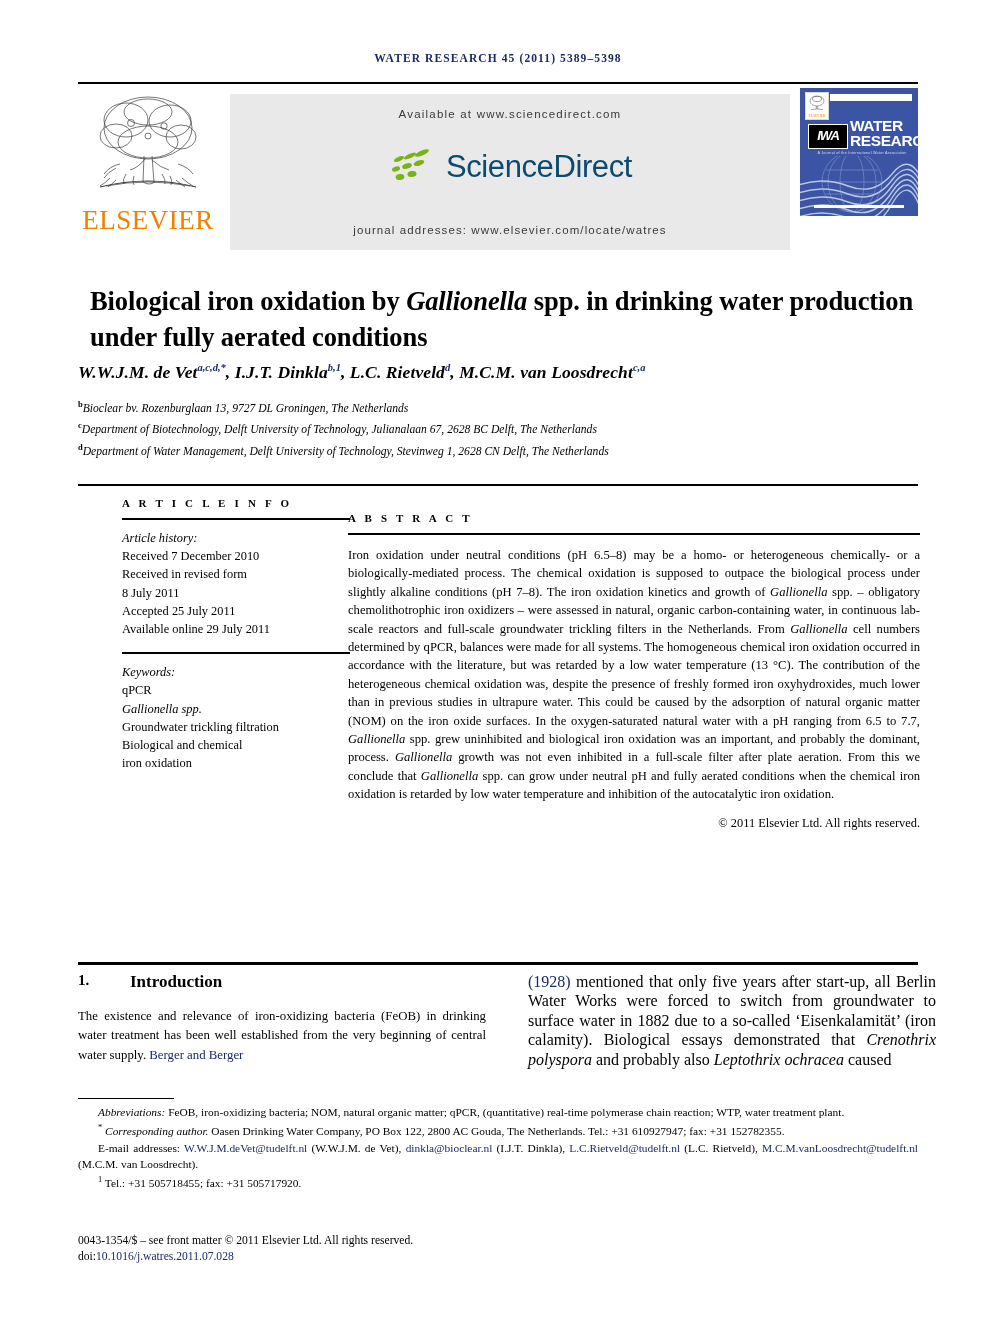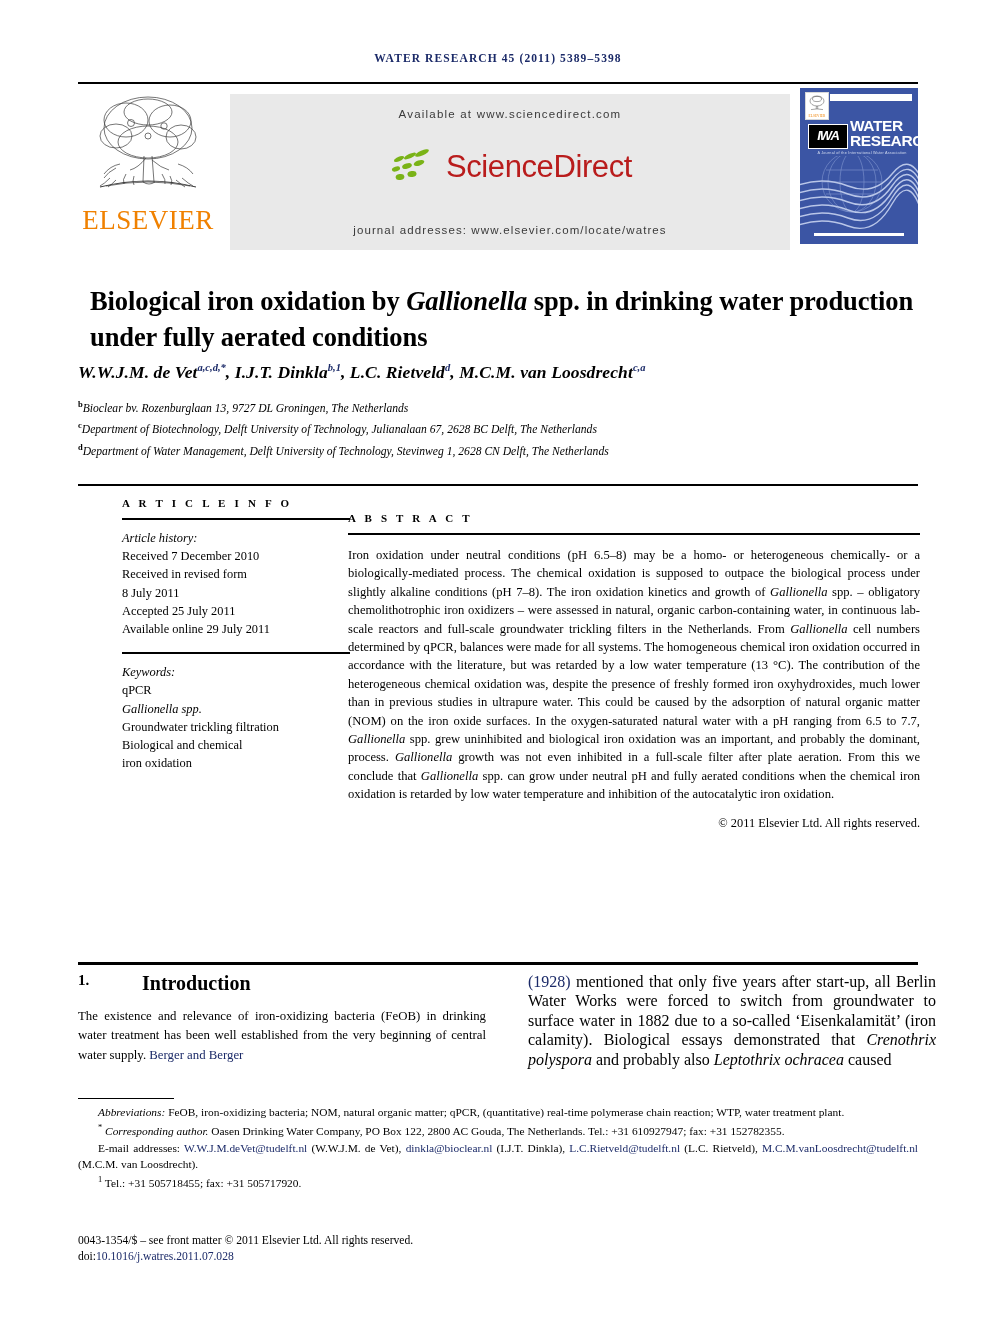--- a/index.html
+++ b/index.html
@@ -93,41 +93,41 @@
     left: 0; top: 48px;
     width: 560px;
     height: 50px;
     display: flex;
     align-items: center;
     justify-content: center;
   }
   .sd-word {
     font-family: "Liberation Sans", sans-serif;
     font-size: 31px;
-    color: #b91c1c;
+    color: #0c4a6e;
     letter-spacing: -0.4px;
     margin-left: 6px;
   }
   .sd-home {
     position: absolute;
     left: 0; bottom: 14px;
     width: 560px;
     text-align: center;
     font-family: "Liberation Sans", sans-serif;
     font-size: 11.5px;
     letter-spacing: 1.1px;
     color: #3a3a3a;
   }
 
   
   .cover {
     position: absolute;
     left: 722px; top: 0px;
     width: 118px;
-    height: 156px;
+    height: 128px;
     background: #3b55a4;
     overflow: hidden;
   }
   .cover-topline {
     position: absolute;
     left: 30px; top: 6px;
     width: 82px; height: 7px;
     background: #ffffff;
   }
   .cover-els {
@@ -303,24 +303,24 @@
   }
   .sec-num {
     position: absolute;
     left: 78px; top: 972px;
     font-family: "Liberation Serif", serif;
     font-weight: bold;
     font-size: 15px;
   }
   .sec-title {
     position: absolute;
-    left: 142px; top: 972px;
-    font-family: "Liberation Serif", serif;
-    font-weight: bold;
-    font-size: 20px;
+    left: 130px; top: 972px;
+    font-family: "Liberation Serif", serif;
+    font-weight: bold;
+    font-size: 17px;
   }
   .body-col-l {
     position: absolute;
     left: 78px; top: 1007px;
     width: 408px;
     font-family: "Liberation Serif", serif;
     font-size: 12.8px;
     line-height: 19.4px;
     text-align: justify;
   }

